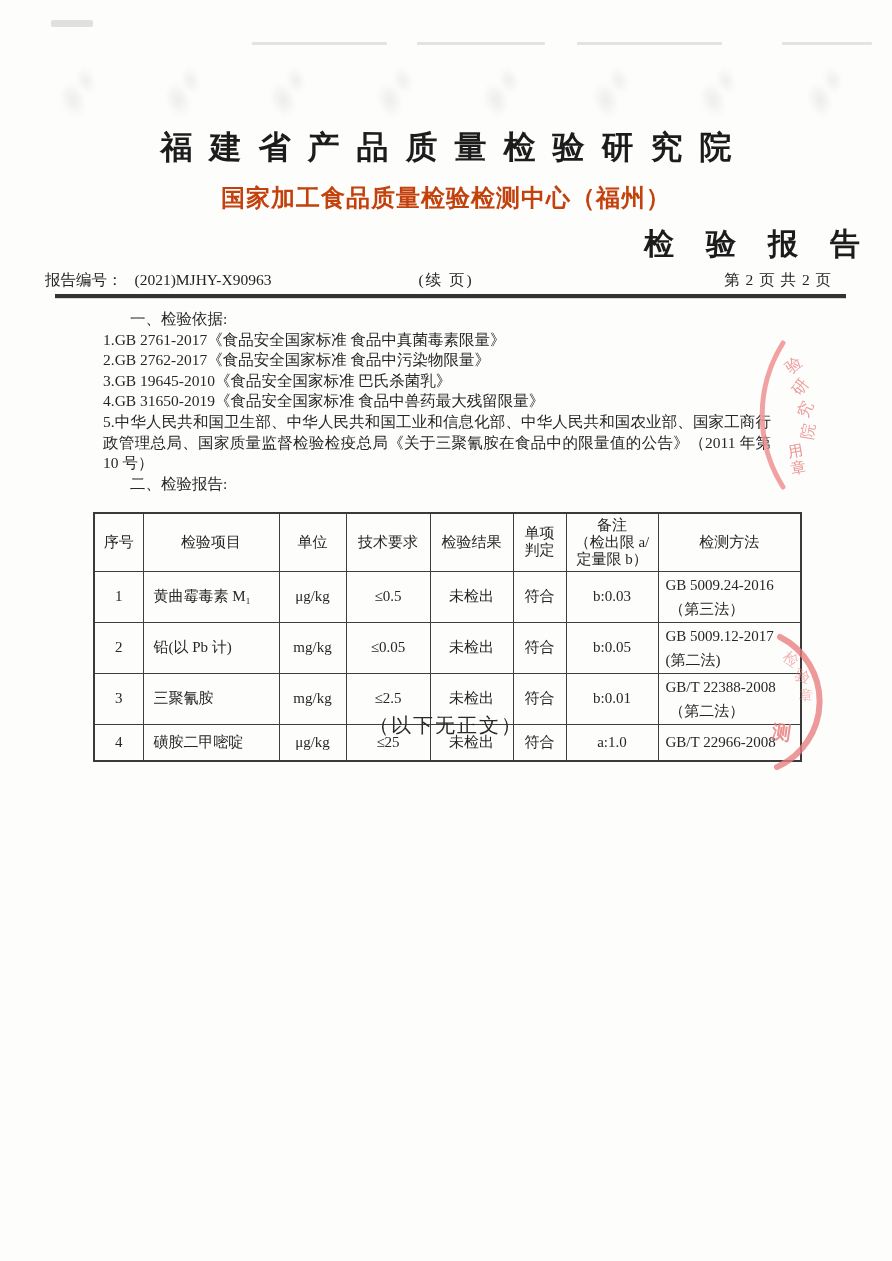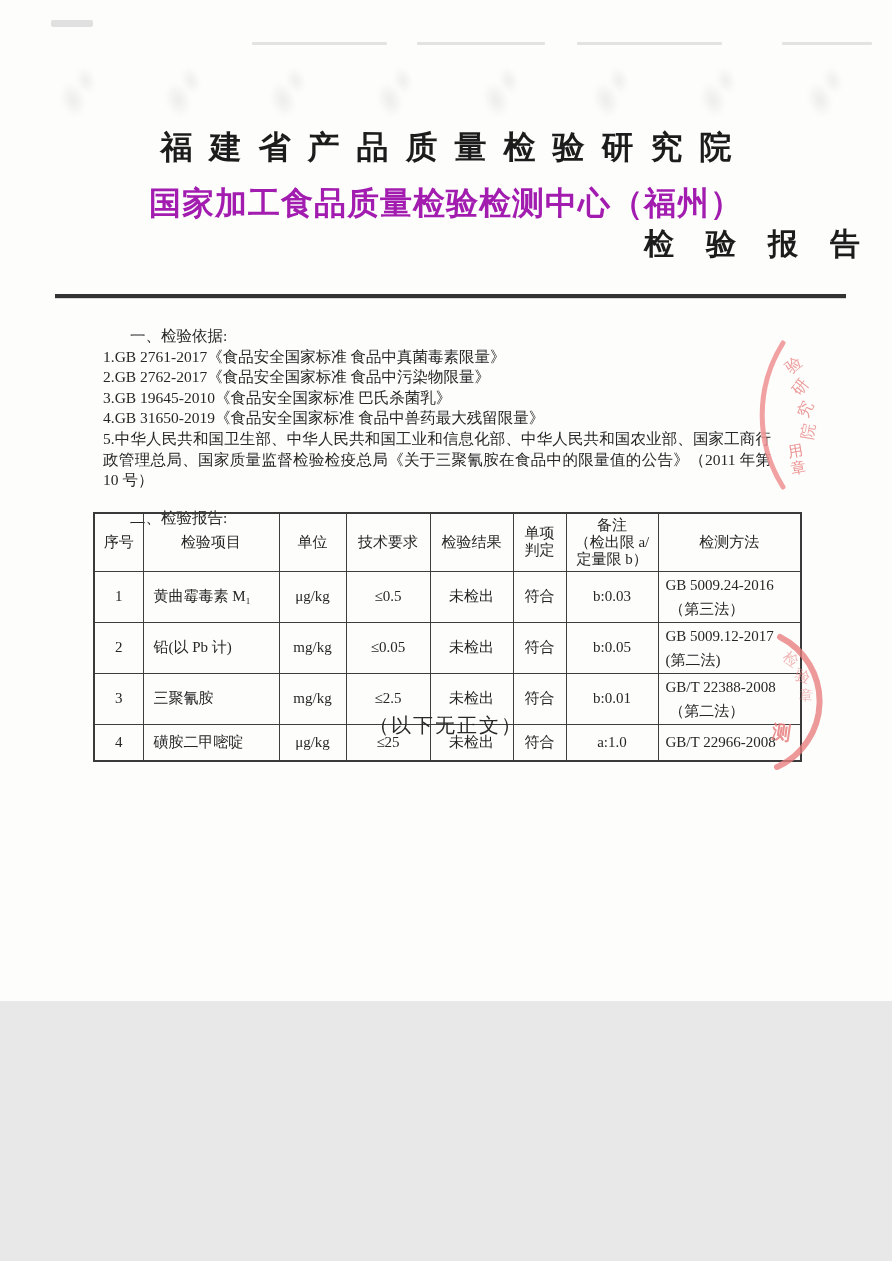--- a/index.html
+++ b/index.html
@@ -1,18 +1,18 @@
 <!DOCTYPE html>
 <html><head>
 <meta charset="utf-8">
 <style>
   html,body{margin:0;padding:0;background:#e8e8e8;}
   .page{
     position:relative;
-    width:892px;height:1001px;
+    width:892px;height:1261px;
     margin:0 auto;
     background:#fdfdfc;
     overflow:hidden;
     font-family:"Liberation Serif","DejaVu Serif",serif;
     color:#232323;
   }
   
   .scan-smudge{position:absolute;left:51px;top:20px;width:42px;height:7px;
     background:#c9c9c9;opacity:.55;border-radius:2px;}
   .scan-dash{position:absolute;top:42px;height:3px;background:#d9d9d9;opacity:.75;border-radius:1px;}
@@ -34,22 +34,22 @@
   .ghost:nth-child(7){left:695px;} .ghost:nth-child(8){left:802px;}
   
   .title-institute{
     position:absolute;top:126px;left:0;width:892px;
     text-align:center;font-size:32px;font-weight:bold;
     letter-spacing:17px;padding-left:17px;box-sizing:border-box;
     color:#1c1c1c;
   }
   .title-center{
     position:absolute;top:182px;left:0;width:892px;
-    text-align:center;font-size:32px;font-weight:bold;
-    letter-spacing:1px;color:#a21caf;
+    text-align:center;font-size:24px;font-weight:bold;
+    letter-spacing:1px;color:#c2410c;
   }
   .title-report{
     position:absolute;top:224px;left:0;width:892px;
     text-align:right;font-size:30px;font-weight:bold;
     letter-spacing:32px;padding-left:32px;box-sizing:border-box;
     color:#1c1c1c;
   }
   
   .meta-row{position:absolute;top:270px;left:0;width:892px;height:22px;font-size:15.5px;}
   .meta-left{position:absolute;left:45px;top:0;}
@@ -57,21 +57,21 @@
   .meta-center{position:absolute;left:0;width:892px;text-align:center;top:0;letter-spacing:2px;}
   .meta-right{position:absolute;right:60px;top:0;letter-spacing:1px;}
   .rule{position:absolute;top:294px;left:55px;width:791px;height:4px;background:#333;
     box-shadow:0 1px 0 rgba(0,0,0,.15);}
   
   .basis{
     position:absolute;top:309px;left:103px;width:668px;
     font-size:15.5px;line-height:20.6px;color:#262626;
     text-align:justify;
   }
-  .basis .heading{padding-left:27px;text-align:left;margin-top:17px;}
+  .basis .heading{padding-left:27px;text-align:left;}
   
   .results-table{
     position:absolute;top:512px;left:93px;
     border-collapse:collapse;table-layout:fixed;width:707px;
     font-size:15px;color:#262626;
   }
   .results-table th,.results-table td{
     border:1px solid #3e3e3e;padding:1px 3px;
     text-align:center;vertical-align:middle;
     font-weight:normal;overflow:hidden;
@@ -126,20 +126,27 @@
     <div class="ghost"></div>
     <div class="ghost"></div>
     <div class="ghost"></div>
     <div class="ghost"></div>
   </div>
 
   <div class="title-institute">福建省产品质量检验研究院</div>
   <div class="title-center">国家加工食品质量检验检测中心（福州）</div>
   <div class="title-report">检验报告</div>
 
+  <div class="meta-row">
+    <div class="meta-left">
+      <span>报告编号：</span><span class="meta-no">(2021)MJHY-X90963</span>
+    </div>
+    <div class="meta-center">(续 页)</div>
+    <div class="meta-right">第 2 页  共 2 页</div>
+  </div>
   <div class="rule"></div>
 
   <div class="basis">
     <div class="heading">一、检验依据:</div>
     <div>1.GB 2761-2017《食品安全国家标准 食品中真菌毒素限量》</div>
     <div>2.GB 2762-2017《食品安全国家标准 食品中污染物限量》</div>
     <div>3.GB 19645-2010《食品安全国家标准 巴氏杀菌乳》</div>
     <div>4.GB 31650-2019《食品安全国家标准 食品中兽药最大残留限量》</div>
     <div>5.中华人民共和国卫生部、中华人民共和国工业和信息化部、中华人民共和国农业部、国家工商行政管理总局、国家质量监督检验检疫总局《关于三聚氰胺在食品中的限量值的公告》（2011 年第 10 号）</div>
     <div class="heading">二、检验报告:</div>

